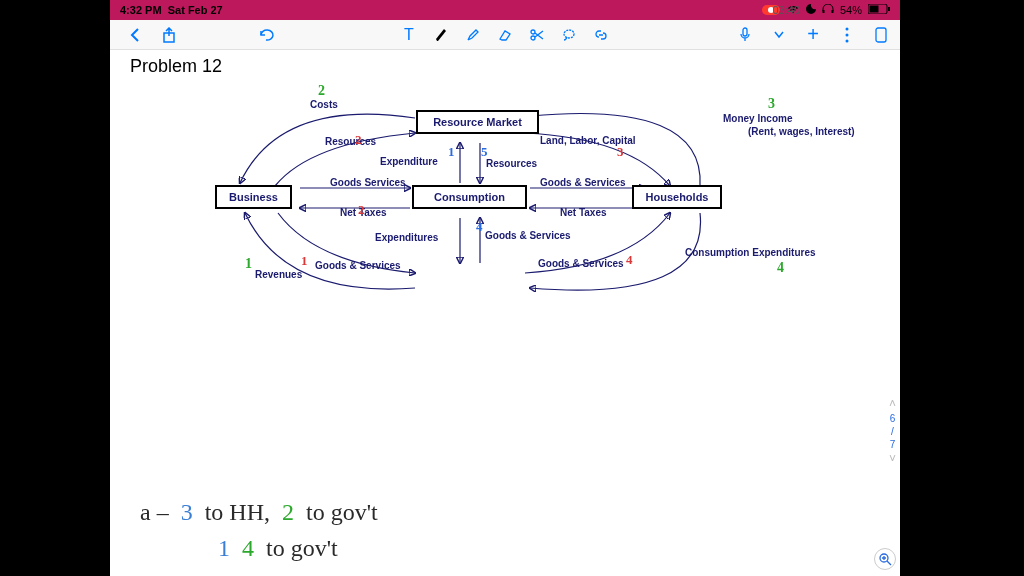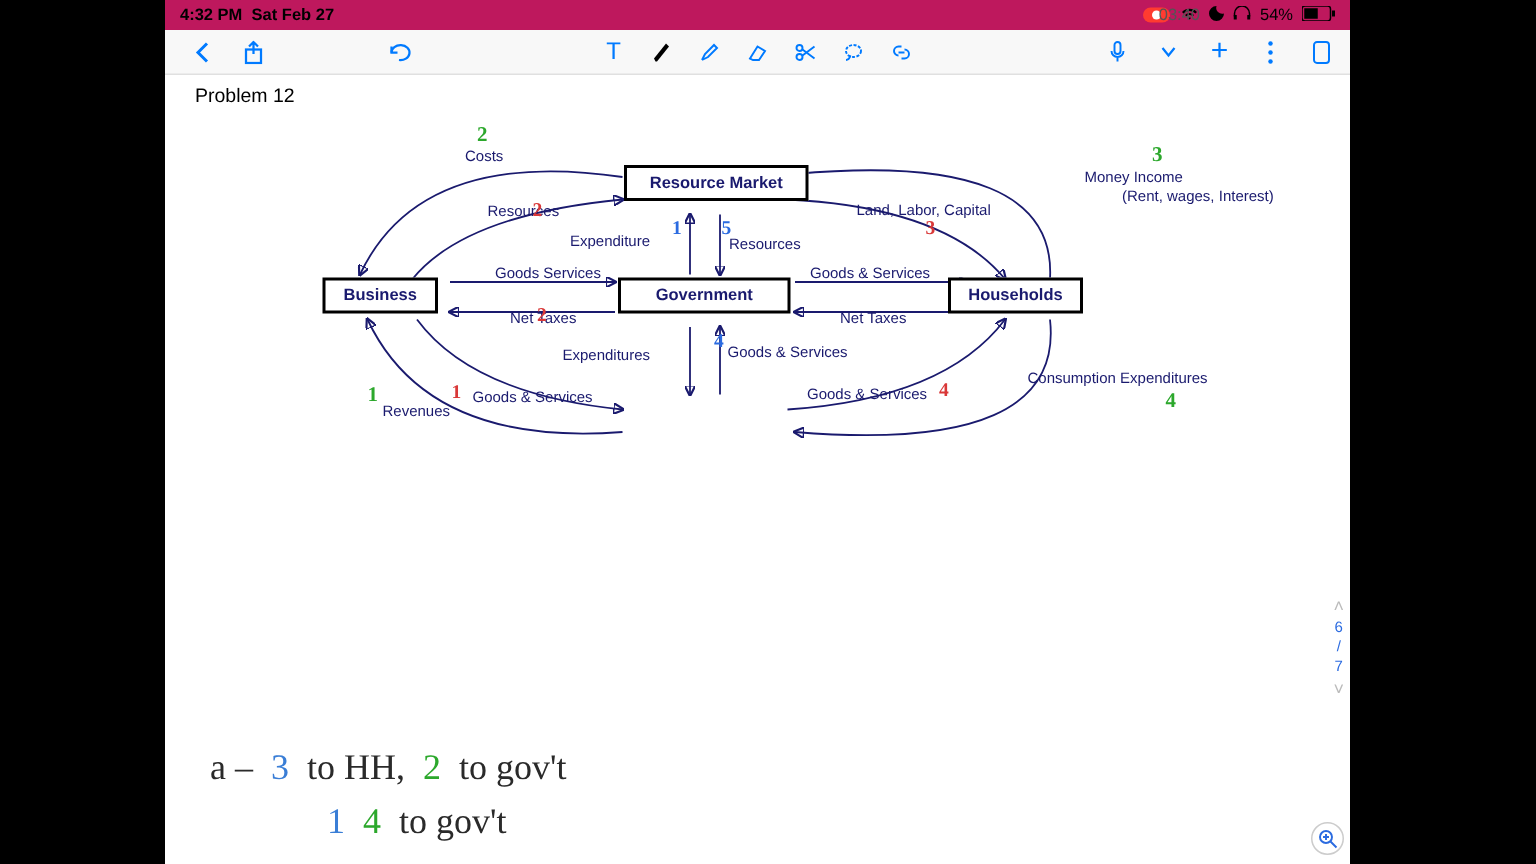--- a/index.html
+++ b/index.html
@@ -17,26 +17,26 @@
 
 .toolbar { height: 30px; background: #f8f8f8; border-bottom: 1px solid #e0e0e0; display: flex; align-items: center; position: relative; }
 .toolbar-left { display: flex; gap: 16px; padding-left: 16px; }
 .toolbar-center { position: absolute; left: 50%; transform: translateX(-50%); display: flex; gap: 14px; align-items: center; }
 .toolbar-right { position: absolute; right: 10px; display: flex; gap: 16px; align-items: center; }
 .tb-icon { width: 18px; height: 18px; color: #007aff; cursor: pointer; display: flex; align-items: center; justify-content: center; }
 .tb-time { font-size: 11px; color: #555; position: absolute; right: 100px; top: -16px; }
 
 
 .canvas { position: relative; width: 100%; height: 526px; background: #fff; }
-.page-title { position: absolute; left: 20px; top: 6px; font-size: 13px; font-weight: 400; }
+.page-title { position: absolute; left: 20px; top: 6px; font-size: 18px; font-weight: 400; }
 
 
 .diagram { position: absolute; left: 50px; top: 38px; width: 690px; height: 230px; }
 .box { position: absolute; border: 2px solid #000; background: #fff; padding: 4px 10px; font-size: 11px; font-weight: 700; color: #1a1a6e; text-align: center; }
-.lbl { position: absolute; font-size: 10px; font-weight: 400; white-space: nowrap; }
+.lbl { position: absolute; font-size: 10px; font-weight: 700; white-space: nowrap; }
 .navy { color: #1a1a6e; }
 .green { color: #2ca82c; font-family: 'Comic Sans MS', cursive; font-size: 14px; font-weight: 700; }
 .red { color: #d93838; font-family: 'Comic Sans MS', cursive; font-size: 13px; font-weight: 700; }
 .blue { color: #2b6be0; font-family: 'Comic Sans MS', cursive; font-size: 13px; font-weight: 700; }
 
 svg.flows { position: absolute; left: 0; top: 0; width: 690px; height: 230px; }
 svg.flows path { fill: none; stroke: #1a1a6e; stroke-width: 1.2; }
 
 
 .handwriting { position: absolute; left: 30px; bottom: 10px; font-family: 'Comic Sans MS', cursive; font-size: 24px; color: #222; line-height: 1.5; font-weight: 400; }
@@ -210,28 +210,28 @@
 
         <path d="M118 125 Q155 175 255 185" marker-end="url(#ah)"></path>
 
         <path d="M540 125 Q550 215 370 200" marker-end="url(#ah)"></path>
 
         <path d="M365 185 Q470 178 510 125" marker-end="url(#ah)"></path>
       </svg>
 
       <div class="box" style="left:256px; top:22px; width:123px;">Resource Market</div>
       <div class="box" style="left:55px; top:97px; width:77px;">Business</div>
-      <div class="box" style="left:252px; top:97px; width:115px;">Government</div>
+      <div class="box" style="left:252px; top:97px; width:115px;">Consumption</div>
       <div class="box" style="left:472px; top:97px; width:90px;">Households</div>
 
       <span class="lbl navy" style="left:150px; top:11px;">Costs</span>
       <span class="lbl navy" style="left:165px; top:48px;">Resources</span>
       <span class="lbl navy" style="left:220px; top:68px;">Expenditure</span>
       <span class="lbl navy" style="left:326px; top:70px;">Resources</span>
-      <span class="lbl navy" style="left:380px; top:47px;margin-left:31px;">Land, Labor, Capital</span>
+      <span class="lbl navy" style="left:380px; top:47px;">Land, Labor, Capital</span>
       <span class="lbl navy" style="left:563px; top:25px;">Money Income</span>
       <span class="lbl navy" style="left:548px; top:38px;margin-left:40px;">(Rent, wages, Interest)</span>
       <span class="lbl navy" style="left:170px; top:89px;">Goods Services</span>
       <span class="lbl navy" style="left:380px; top:89px;">Goods &amp; Services</span>
       <span class="lbl navy" style="left:180px; top:119px;">Net Taxes</span>
       <span class="lbl navy" style="left:400px; top:119px;">Net Taxes</span>
       <span class="lbl navy" style="left:215px; top:144px;">Expenditures</span>
       <span class="lbl navy" style="left:325px; top:142px;">Goods &amp; Services</span>
       <span class="lbl navy" style="left:155px; top:172px;">Goods &amp; Services</span>
       <span class="lbl navy" style="left:378px; top:170px;">Goods &amp; Services</span>

